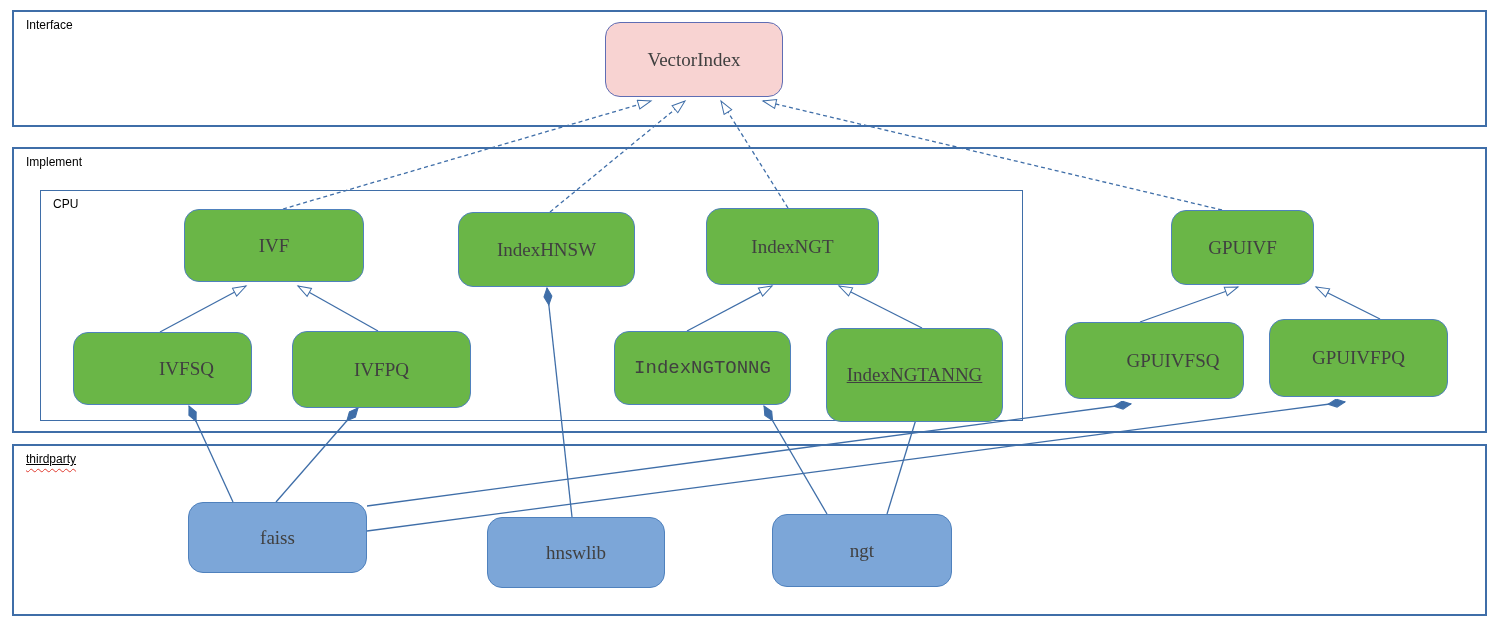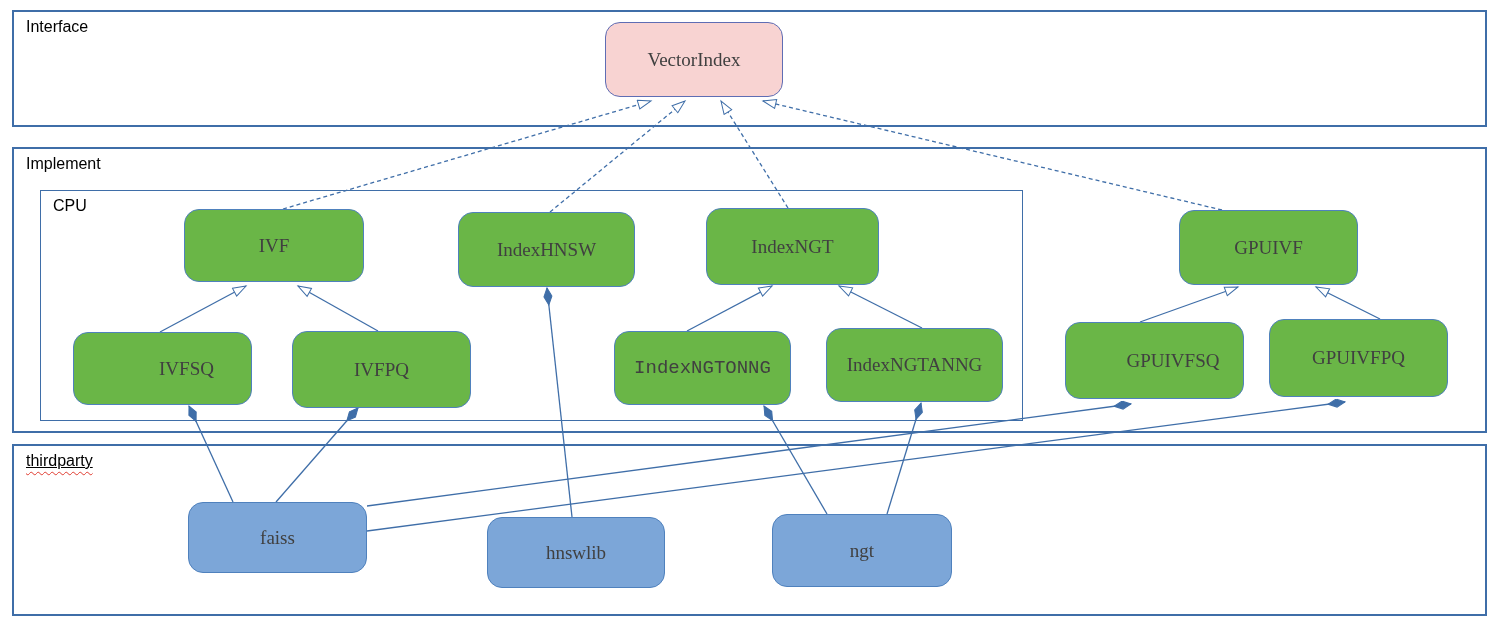--- a/index.html
+++ b/index.html
@@ -5,21 +5,21 @@
   html,body{margin:0;padding:0;background:#ffffff;}
   #canvas{
     position:relative;width:1503px;height:628px;background:#ffffff;
     font-family:"Liberation Sans",sans-serif;overflow:hidden;
   }
   .container{
     position:absolute;border:2px solid #3f6ea8;background:transparent;box-sizing:border-box;
   }
   .container.thin{border-width:1px;}
   .container-label{
-    position:absolute;top:6px;left:12px;font-size:16px;color:#000;
+    position:absolute;top:6px;left:12px;font-size:12px;color:#000;
     font-family:"Liberation Sans",sans-serif;white-space:nowrap;
   }
   .container-label .solid-underline{text-decoration:underline solid #000;}
   .container-label .wavy{
     text-decoration:underline wavy #e03c31;text-underline-offset:5px;text-decoration-thickness:1px;
   }
   .node{
     position:absolute;box-sizing:border-box;border-radius:15px;
     display:flex;align-items:center;justify-content:center;
     font-family:"Liberation Serif",serif;font-size:19px;color:#404040;text-align:center;
@@ -98,24 +98,24 @@
       </div>
       <div class="node kind-class" style="left: 73px; top: 332px; width: 179px; height: 73px; padding-left: 48px;">
         <span>IVFSQ</span>
       </div>
       <div class="node kind-class" style="left: 292px; top: 331px; width: 179px; height: 77px;">
         <span>IVFPQ</span>
       </div>
       <div class="node kind-class" style="left: 614px; top: 331px; width: 177px; height: 74px; font-family: Liberation Mono, monospace;">
         <span>IndexNGTONNG</span>
       </div>
-      <div class="node kind-class" style="left: 826px; top: 328px; width: 177px; height: 74px;">
+      <div class="node kind-class" style="left: 826px; top: 328px; width: 177px; height: 94px; text-decoration: underline;">
         <span>IndexNGTANNG</span>
       </div>
-      <div class="node kind-class" style="left: 1171px; top: 210px; width: 179px; height: 75px; margin-left: 8px;">
+      <div class="node kind-class" style="left: 1171px; top: 210px; width: 143px; height: 75px;">
         <span>GPUIVF</span>
       </div>
       <div class="node kind-class" style="left: 1065px; top: 322px; width: 179px; height: 77px; padding-left: 37px;">
         <span>GPUIVFSQ</span>
       </div>
       <div class="node kind-class" style="left: 1269px; top: 319px; width: 179px; height: 78px;">
         <span>GPUIVFPQ</span>
       </div>
       <div class="node kind-thirdparty" style="left: 188px; top: 502px; width: 179px; height: 71px;">
         <span>faiss</span>

